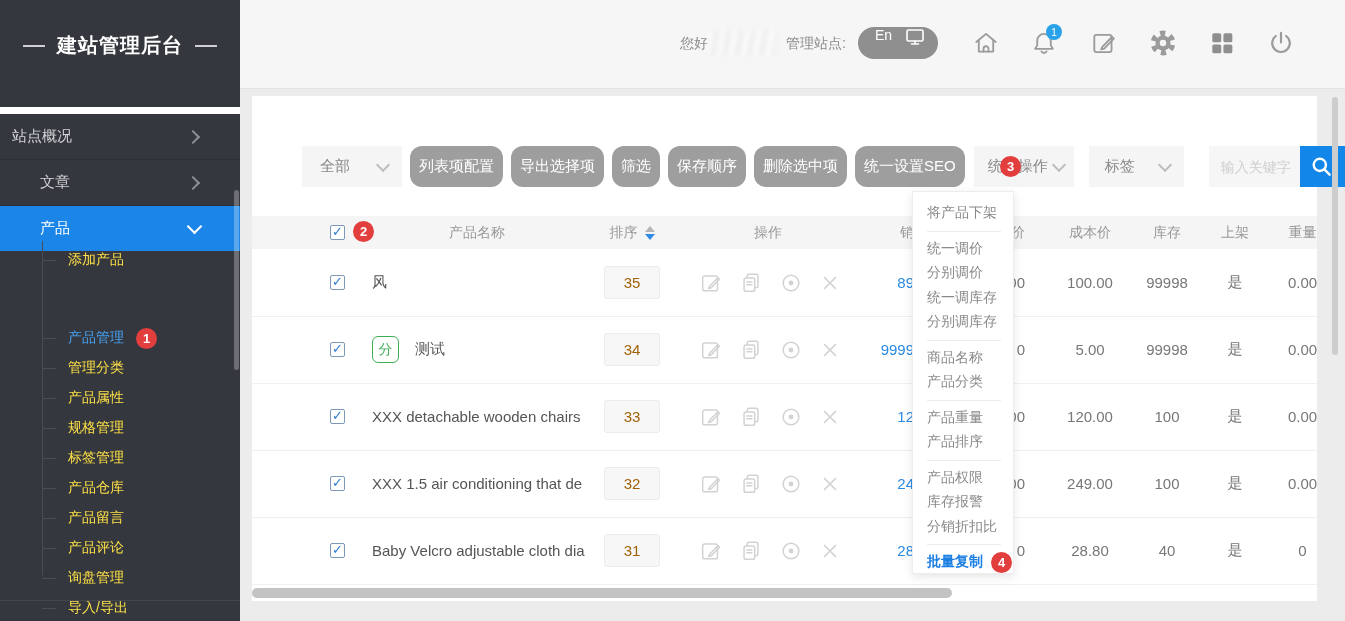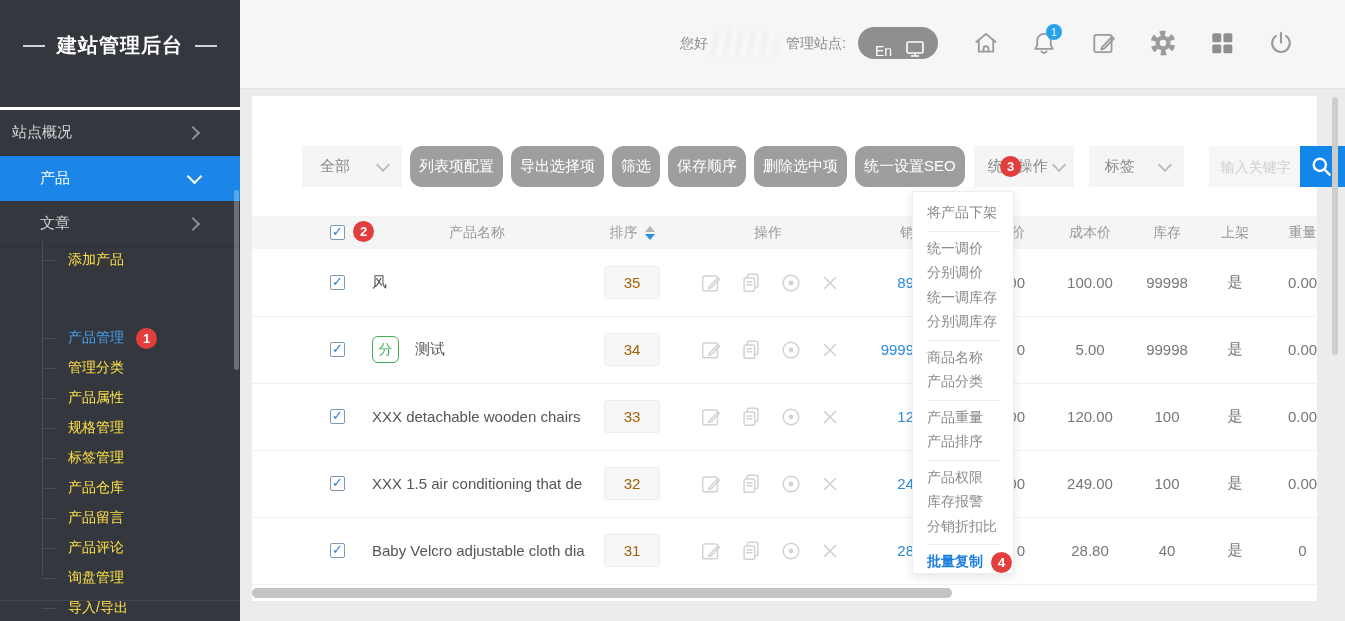--- a/index.html
+++ b/index.html
@@ -6,21 +6,21 @@
   body{width:1345px;height:621px;position:relative;overflow:hidden;
        font-family:"Liberation Sans","DejaVu Sans",sans-serif;}
   
   .sidebar{position:absolute;left:0;top:0;width:240px;height:621px;background:#34373d;}
   .side-title{position:absolute;top:32px;left:0;width:100%;display:flex;align-items:center;justify-content:center;
       color:#fff;font-size:20px;font-weight:bold;letter-spacing:1px;font-family:Liberation Mono, monospace;}
   .side-title::before,.side-title::after{content:"";width:22px;height:2px;background:#cfd1d4;margin:0 12px;}
   .side-menu{position:absolute;top:107px;left:0;width:100%;}
   .side-item{position:relative;height:45px;display:flex;align-items:center;padding-left:40px;
       color:#d2d4d7;font-size:15px;border-bottom:1px solid #2c2f34;cursor:pointer;}
-  .side-item:first-child{border-top:3px solid #ffffff;padding-left:12px;}
+  .side-item:first-child{border-top:7px solid #ffffff;padding-left:12px;}
   .side-item.active{background:#1c86e8;color:#fff;border-bottom:none;}
   .chev-r{width:8px;height:8px;border-top:2px solid #8d9094;border-right:2px solid #8d9094;
       transform:rotate(45deg);position:absolute;right:42px;top:18px;}
   .chev-d{width:9px;height:9px;border-right:2px solid #fff;border-bottom:2px solid #fff;
       transform:rotate(45deg);position:absolute;right:40px;top:15px;}
   .side-sub{position:absolute;top:245px;left:0;width:100%;}
   .side-sub::before{content:"";position:absolute;left:42px;top:-4px;height:334px;width:1px;background:#4a4d52;}
   .sub-item{position:relative;height:30px;display:flex;align-items:center;padding-left:68px;
       color:#fde047;font-size:14px;cursor:pointer;}
   .sub-item::before{content:"";position:absolute;left:42px;top:50%;width:14px;height:1px;background:#4a4d52;}
@@ -30,21 +30,21 @@
       background:rgba(255,255,255,.28);}
   .rbadge{min-width:21px;height:21px;border-radius:11px;background:#e23e3e;color:#fff;font-size:13px;
       display:inline-flex;align-items:center;justify-content:center;font-weight:bold;box-sizing:border-box;padding:0 3px;}
   .sub-item .rbadge{margin-left:12px;}
   
   .topbar{position:absolute;left:240px;top:0;width:1105px;height:88px;background:#f6f6f6;border-bottom:1px solid #e3e3e3;}
   .tb-text{position:absolute;top:35px;font-size:14px;color:#8a8a8a;}
   .blur-name{position:absolute;left:468px;top:30px;width:68px;height:26px;border-radius:4px;
       background:repeating-linear-gradient(100deg,#fafafa 0 6px,#efefef 6px 12px);filter:blur(2px);}
   .lang-pill{position:absolute;left:618px;top:27px;width:80px;height:32px;border-radius:16px;background:#8f8f8f;
-      display:flex;align-items:flex-end;color:#fff;font-size:14px;padding:0;box-sizing:border-box;cursor:pointer;}
+      display:flex;align-items:flex-start;color:#fff;font-size:14px;padding:0;box-sizing:border-box;cursor:pointer;}
   .lang-pill span{margin-left:17px;}
   .lang-pill svg{margin-left:12px;}
   .tb-icon{position:absolute;top:29px;width:28px;height:28px;cursor:pointer;}
   .bell-badge{position:absolute;left:16px;top:-5px;width:16px;height:16px;border-radius:50%;background:#29a2ea;
       color:#fff;font-size:10px;display:flex;align-items:center;justify-content:center;}
   
   .main{position:absolute;left:240px;top:89px;width:1105px;height:532px;background:#ececec;}
   .card{position:absolute;left:12px;top:7px;width:1065px;height:505px;background:#fff;}
   .vscroll{position:absolute;left:1092px;top:8px;width:6px;height:258px;border-radius:3px;background:#cdcdcd;}
   
@@ -107,27 +107,27 @@
 
 <div class="sidebar">
   <div class="side-title">
       <span>建站管理后台</span>
     </div>
   <div class="side-menu">
     <div class="side-item">
       <span>站点概况</span>
       <i class="chev-r"></i>
     </div>
+    <div class="side-item">
+      <span>文章</span>
+      <i class="chev-r"></i>
+    </div>
     <div class="side-item active">
       <span>产品</span>
       <i class="chev-d"></i>
-    </div>
-    <div class="side-item">
-      <span>文章</span>
-      <i class="chev-r"></i>
     </div>
   </div>
   <div class="side-sub">
     <div class="sub-item">
         <span>添加产品</span>
       </div>
     <div class="sub-item active">
       <span>产品管理</span>
       <span class="rbadge">1</span>
     </div>

